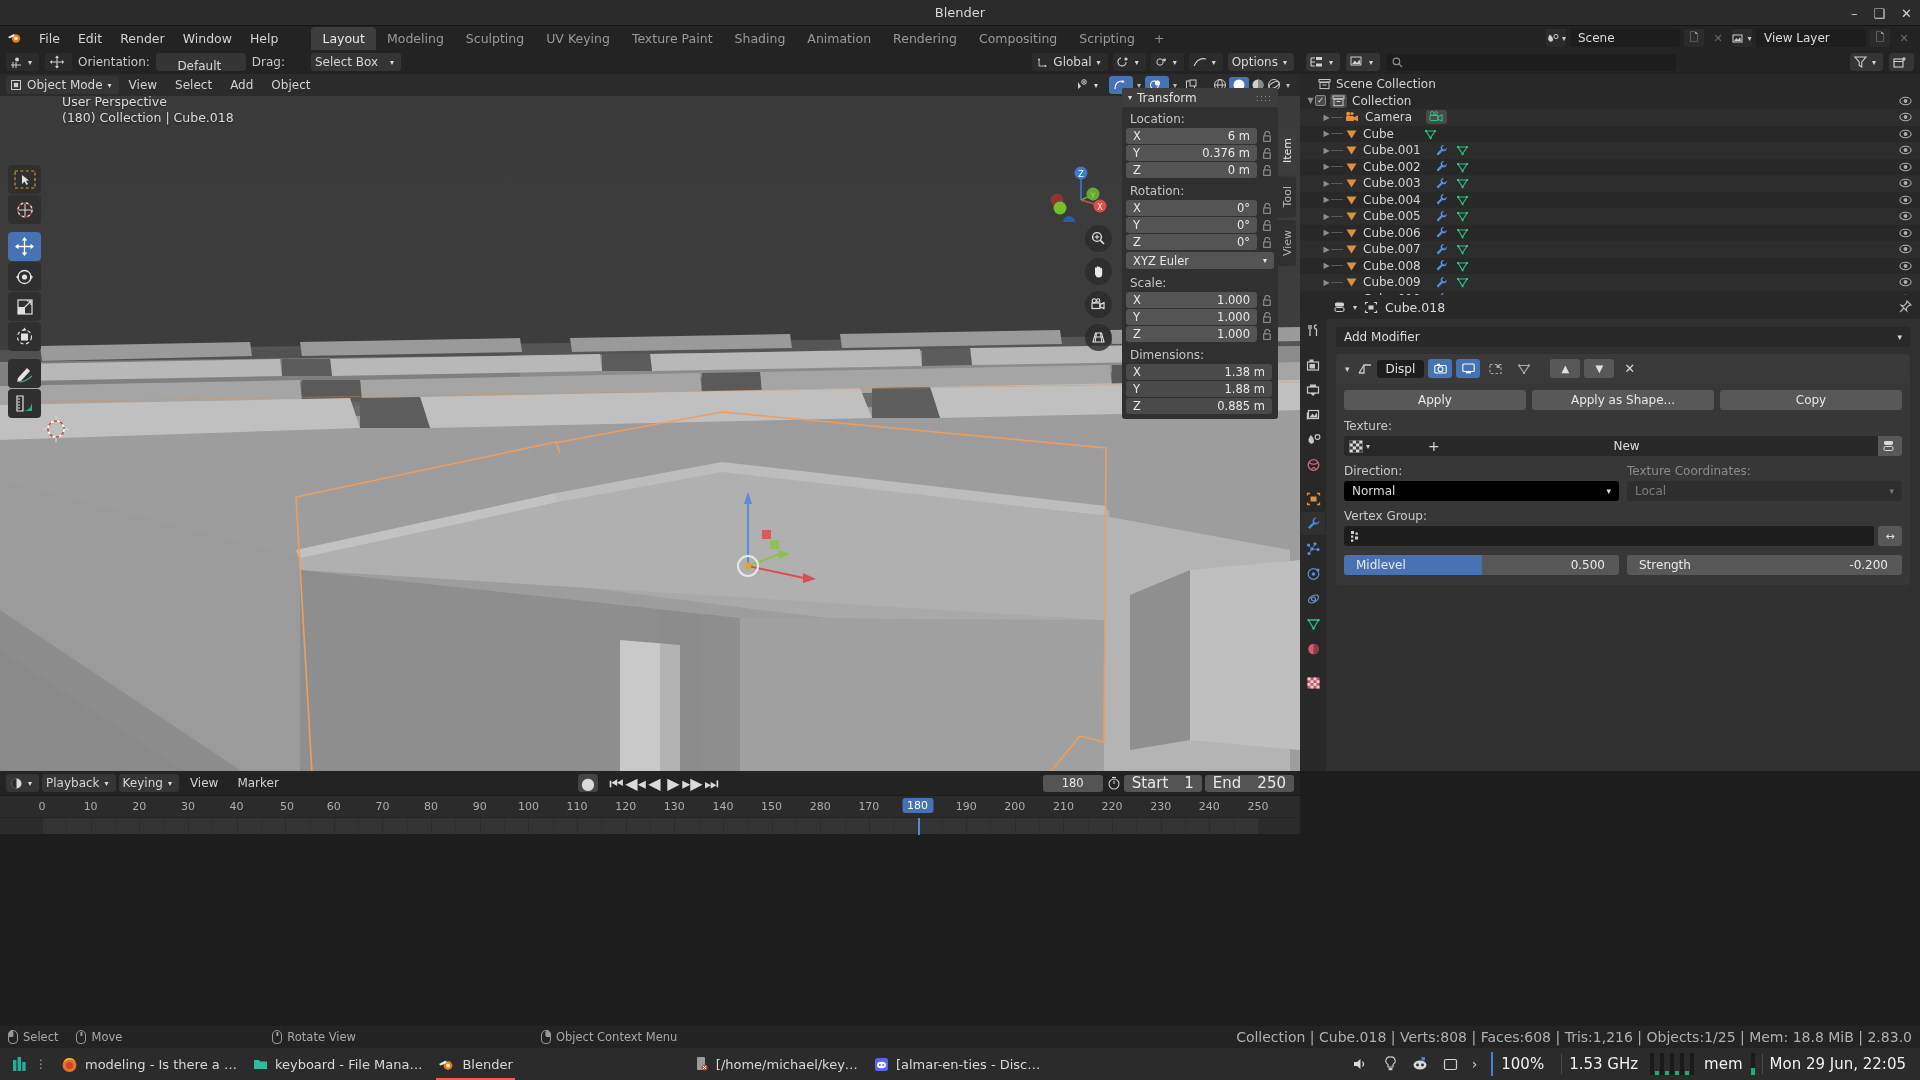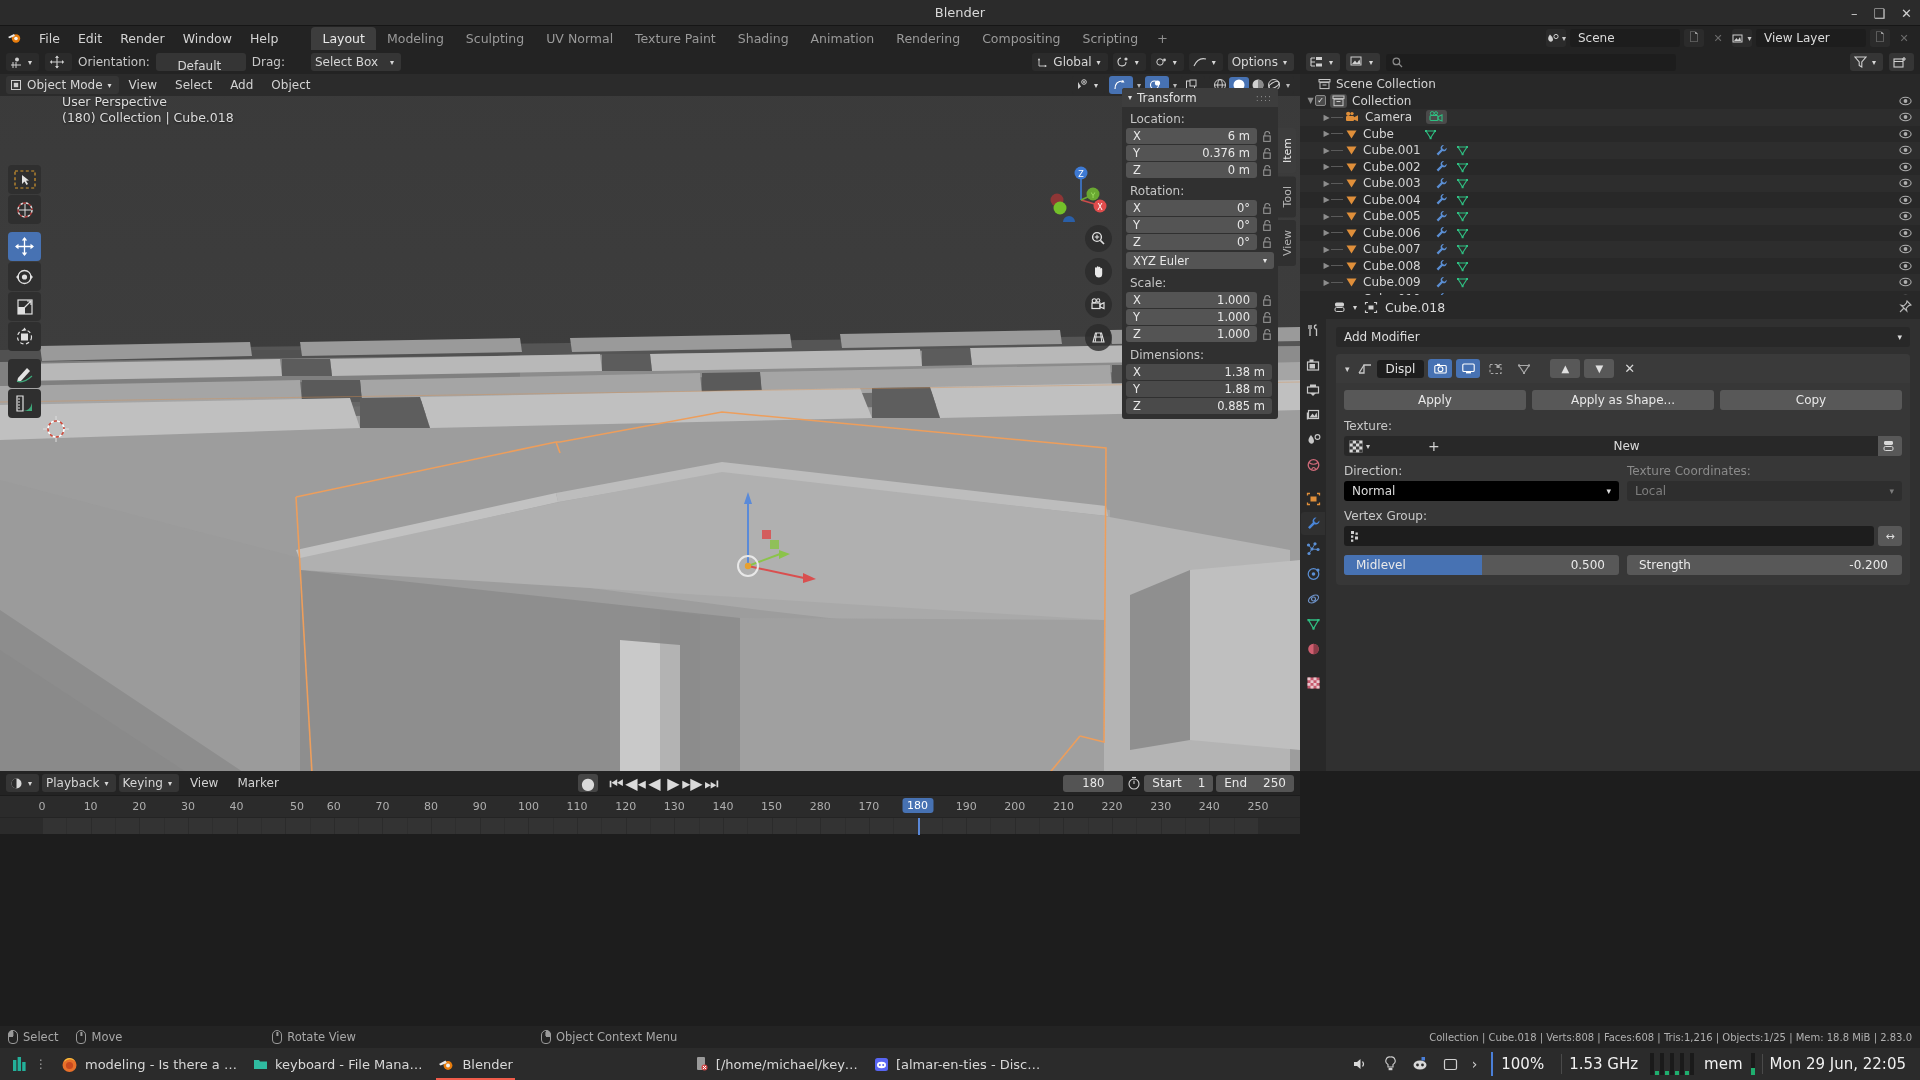--- a/index.html
+++ b/index.html
@@ -138,21 +138,21 @@
     position: absolute; top: 2px; transform: translateX(-50%); background: #4772b3; color: #fff;
     font-size: 11px; border-radius: 3px; padding: 1px 5px; z-index: 3;
   }
   .tl-right { margin-left: auto; display: flex; align-items: center; gap: 4px; }
   .tl-num {
     background: #545454; border-radius: 3px; height: 17px; min-width: 60px;
     display: flex; align-items: center; justify-content: center; font-size: 11.5px; color: #e8e8e8;
   }
   .tl-se {
     background: #545454; border-radius: 3px; height: 17px; display: flex; align-items: center;
-    gap: 16px; padding: 0 8px; font-size: 12px; color: #e8e8e8;
+    gap: 16px; padding: 0 8px; font-size: 15px; color: #e8e8e8;
   }
   .tl-pbtn { width: 17px; height: 18px; display: flex; align-items: center; justify-content: center; color: #dadada; }
 
   
   .outliner { position: absolute; left: 1300px; top: 50px; width: 620px; height: 245px; background: #282828; }
   .ol-header { height: 24px; background: #232323; display: flex; align-items: center; padding: 0 6px; gap: 6px; }
   .ol-search {
     flex: 1; max-width: 290px; height: 17px; background: #1d1d1d; border-radius: 3px;
     display: flex; align-items: center; gap: 5px; padding: 0 6px; color: #777; font-size: 11px;
   }
@@ -234,21 +234,21 @@
   
   .statusbar {
     position: absolute; left: 0; top: 1026px; width: 1920px; height: 22px; background: #232323;
     display: flex; align-items: center; padding: 0 8px; font-size: 11.5px; color: #a8a8a8; gap: 0;
   }
   .kb { display: flex; align-items: center; gap: 5px; }
   .mouse-ic { width: 10px; height: 14px; border: 1.2px solid #9a9a9a; border-radius: 5px 5px 4px 4px; position: relative; }
   .mouse-ic i { position: absolute; left: 50%; top: 1px; width: 1.2px; height: 4px; background: #9a9a9a; transform: translateX(-50%); }
   .mouse-ic.rm::after { content:''; position:absolute; right:-1.2px; top:-1.2px; width:5px; height:7px; background:#9a9a9a; border-radius: 0 5px 0 0;}
   .mouse-ic.lm::after { content:''; position:absolute; left:-1.2px; top:-1.2px; width:5px; height:7px; background:#9a9a9a; border-radius: 5px 0 0 0;}
-  .status-right { margin-left: auto; display: flex; align-items: center; gap: 0; font-size: 10px; color: #b0b0b0; }
+  .status-right { margin-left: auto; display: flex; align-items: center; gap: 0; font-size: 14px; color: #b0b0b0; }
 
   
   .taskbar {
     position: absolute; left: 0; top: 1048px; width: 1920px; height: 32px; background: #2b2b2b;
     display: flex; align-items: center; padding: 0 6px; gap: 0px; font-size: 13px; color: #d8d8d8;
   }
   .tb-item { display: flex; align-items: center; gap: 7px; padding: 0 8px; height: 32px; position: relative; white-space: nowrap; }
   .tb-item.active::after { content: ''; position: absolute; left: 6px; right: 6px; bottom: 0; height: 2.5px; background: #f05b4a; }
   .tb-right { margin-left: auto; display: flex; align-items: center; gap: 0; }
   .tb-sep { width: 1px; height: 20px; background: #4a4a4a; margin: 0 7px; }
@@ -286,21 +286,21 @@
     <div class="menu-item">File</div>
     <div class="menu-item">Edit</div>
     <div class="menu-item">Render</div>
     <div class="menu-item">Window</div>
     <div class="menu-item">Help</div>
 
     <div class="wsp-tabs">
       <div class="wsp-tab active">Layout</div>
       <div class="wsp-tab">Modeling</div>
       <div class="wsp-tab">Sculpting</div>
-      <div class="wsp-tab">UV Normal</div>
+      <div class="wsp-tab">UV Keying</div>
       <div class="wsp-tab">Texture Paint</div>
       <div class="wsp-tab">Shading</div>
       <div class="wsp-tab">Animation</div>
       <div class="wsp-tab">Rendering</div>
       <div class="wsp-tab">Compositing</div>
       <div class="wsp-tab">Scripting</div>
       <div class="wsp-plus">+</div>
     </div>
 
     <div class="topbar-right">
@@ -875,21 +875,21 @@
         </div>
       </div>
     </div>
 
     <div class="tl-ruler" id="tl-ruler">
         <div class="tl-tick" style="left: 42px;">0</div>
         <div class="tl-tick" style="left: 90.64px;">10</div>
         <div class="tl-tick" style="left: 139.28px;">20</div>
         <div class="tl-tick" style="left: 187.92px;">30</div>
         <div class="tl-tick" style="left: 236.56px;">40</div>
-        <div class="tl-tick" style="left: 297px;">50</div>
+        <div class="tl-tick" style="left: 287px;">50</div>
         <div class="tl-tick" style="left: 333.84px;">60</div>
         <div class="tl-tick" style="left: 382.48px;">70</div>
         <div class="tl-tick" style="left: 431.12px;">80</div>
         <div class="tl-tick" style="left: 479.76px;">90</div>
         <div class="tl-tick" style="left: 528.4px;">100</div>
         <div class="tl-tick" style="left: 577.04px;">110</div>
         <div class="tl-tick" style="left: 625.68px;">120</div>
         <div class="tl-tick" style="left: 674.32px;">130</div>
         <div class="tl-tick" style="left: 722.96px;">140</div>
         <div class="tl-tick" style="left: 771.6px;">150</div>

